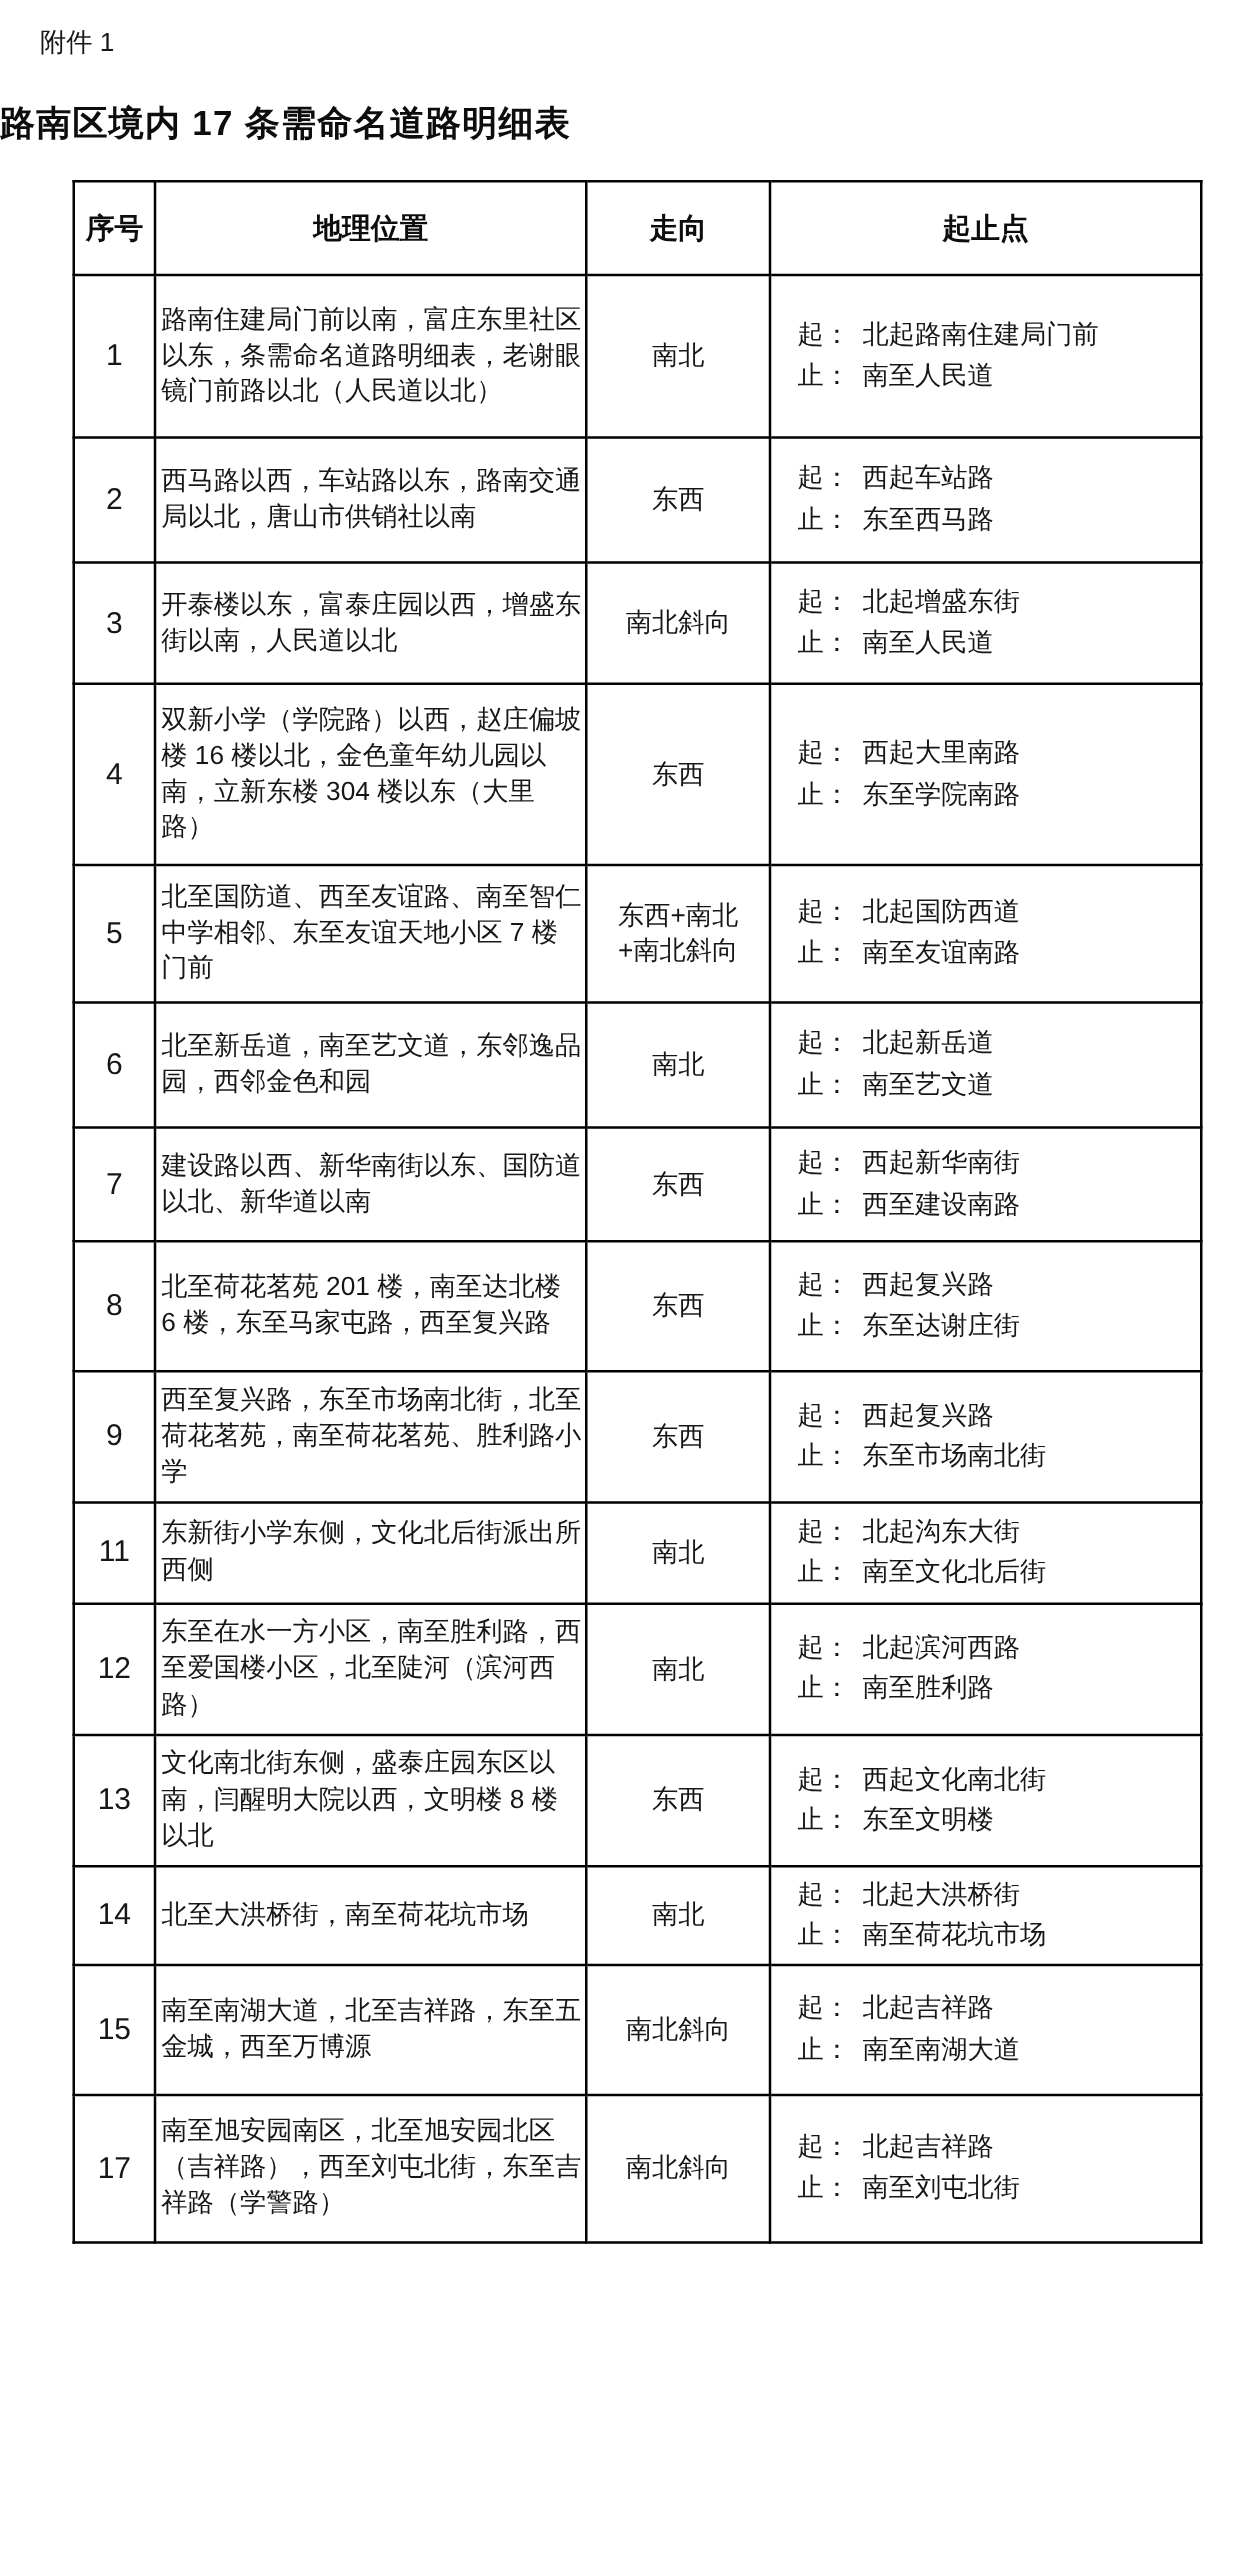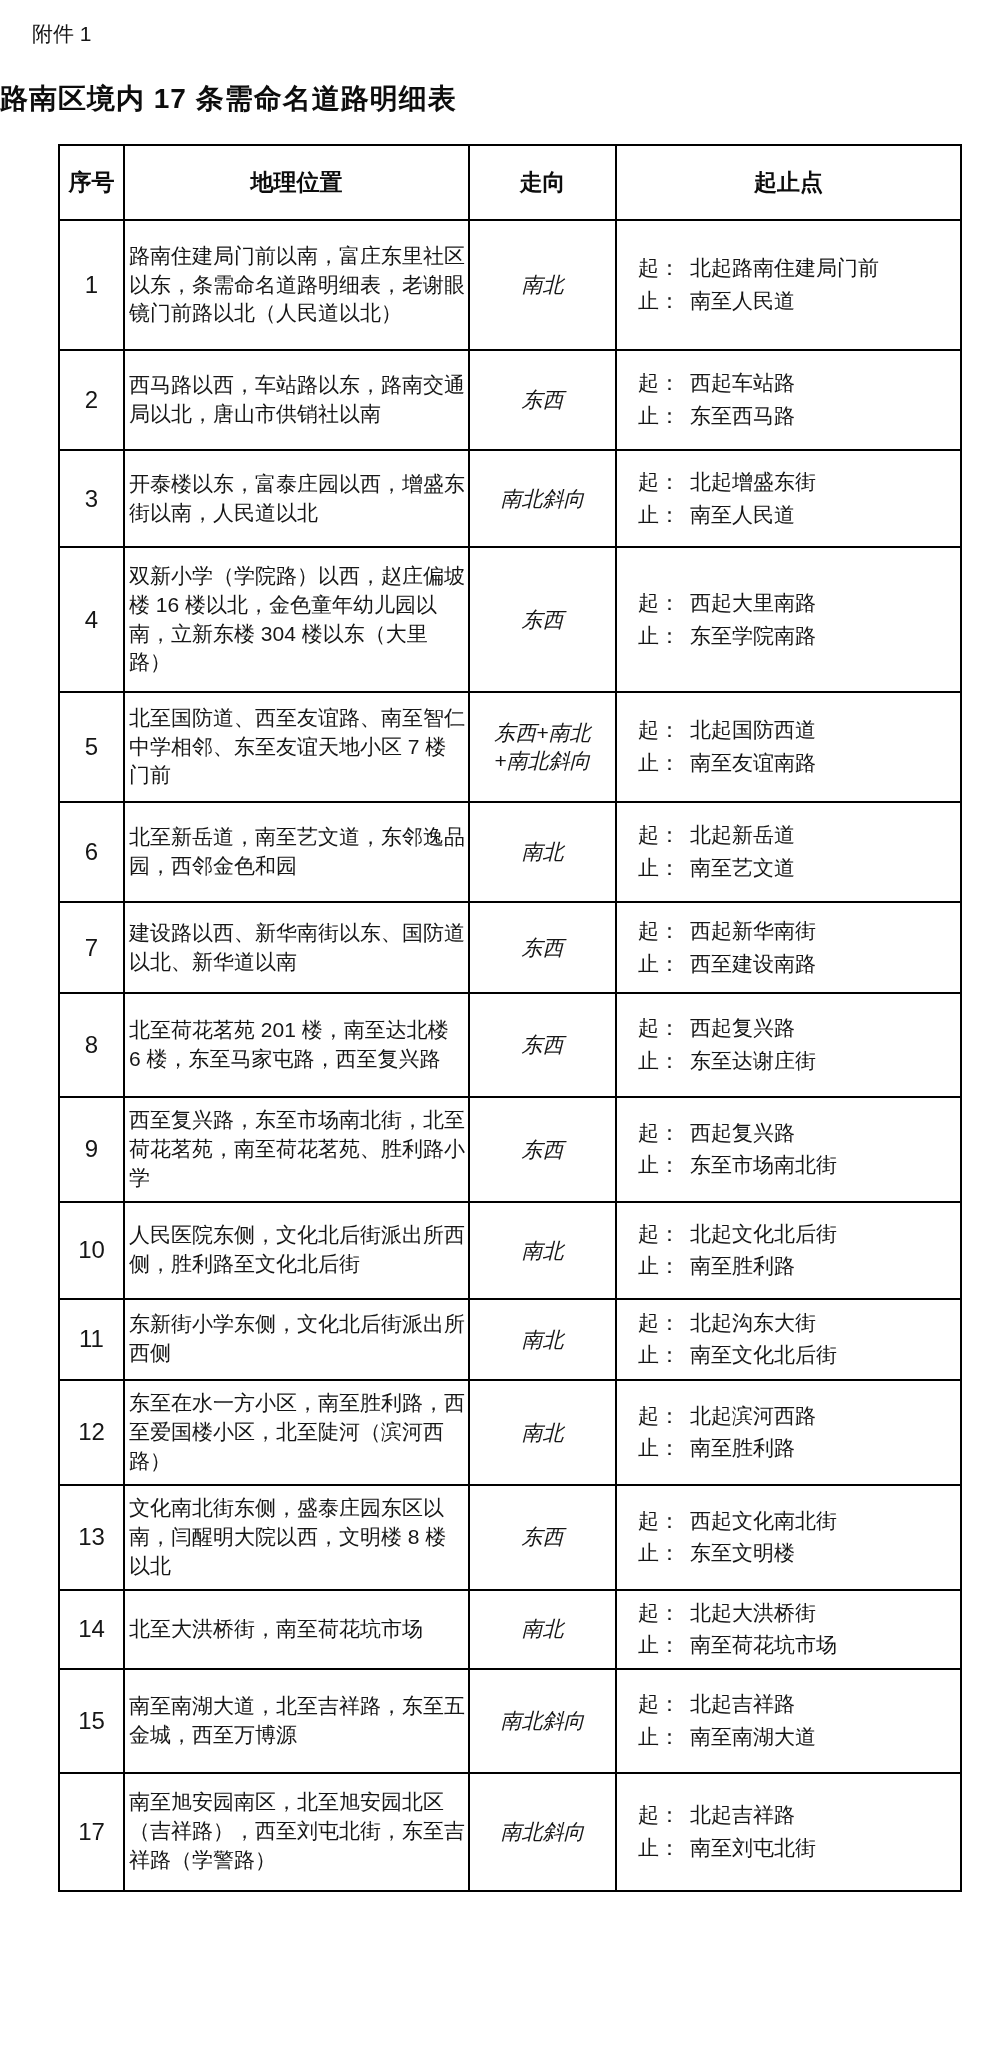--- a/index.html
+++ b/index.html
@@ -58,21 +58,20 @@
     line-height: 1.38;
     padding: 8px 3px 8px 4px;
     color: #161616;
   }
   td.c-dir {
     text-align: center;
     font-size: 21px;
     line-height: 1.32;
     padding: 14px 8px;
     color: #161616;
-    font-style: italic;
   }
   td.c-ep {
     font-size: 21px;
     line-height: 1.55;
     padding: 6px 2px 6px 21px;
     color: #161616;
   }
   .ep-line { white-space: normal; }
   .ep-label { margin-right: 10px; }
 </style>
@@ -173,29 +172,20 @@
     </tr>
     <tr style="height:103px">
       <td class="c-idx">9</td>
       <td class="c-loc">西至复兴路，东至市场南北街，北至荷花茗苑，南至荷花茗苑、胜利路小学</td>
       <td class="c-dir">东西</td>
       <td class="c-ep">
         <div class="ep-line"><span class="ep-label">起：</span><span>西起复兴路</span></div>
         <div class="ep-line"><span class="ep-label">止：</span><span>东至市场南北街</span></div>
       </td>
     </tr>
-    <tr style="height:97px">
-      <td class="c-idx">10</td>
-      <td class="c-loc">人民医院东侧，文化北后街派出所西侧，胜利路至文化北后街</td>
-      <td class="c-dir">南北</td>
-      <td class="c-ep">
-        <div class="ep-line"><span class="ep-label">起：</span><span>北起文化北后街</span></div>
-        <div class="ep-line"><span class="ep-label">止：</span><span>南至胜利路</span></div>
-      </td>
-    </tr>
     <tr style="height:81px">
       <td class="c-idx">11</td>
       <td class="c-loc">东新街小学东侧，文化北后街派出所西侧</td>
       <td class="c-dir">南北</td>
       <td class="c-ep">
         <div class="ep-line"><span class="ep-label">起：</span><span>北起沟东大街</span></div>
         <div class="ep-line"><span class="ep-label">止：</span><span>南至文化北后街</span></div>
       </td>
     </tr>
     <tr style="height:98px">

